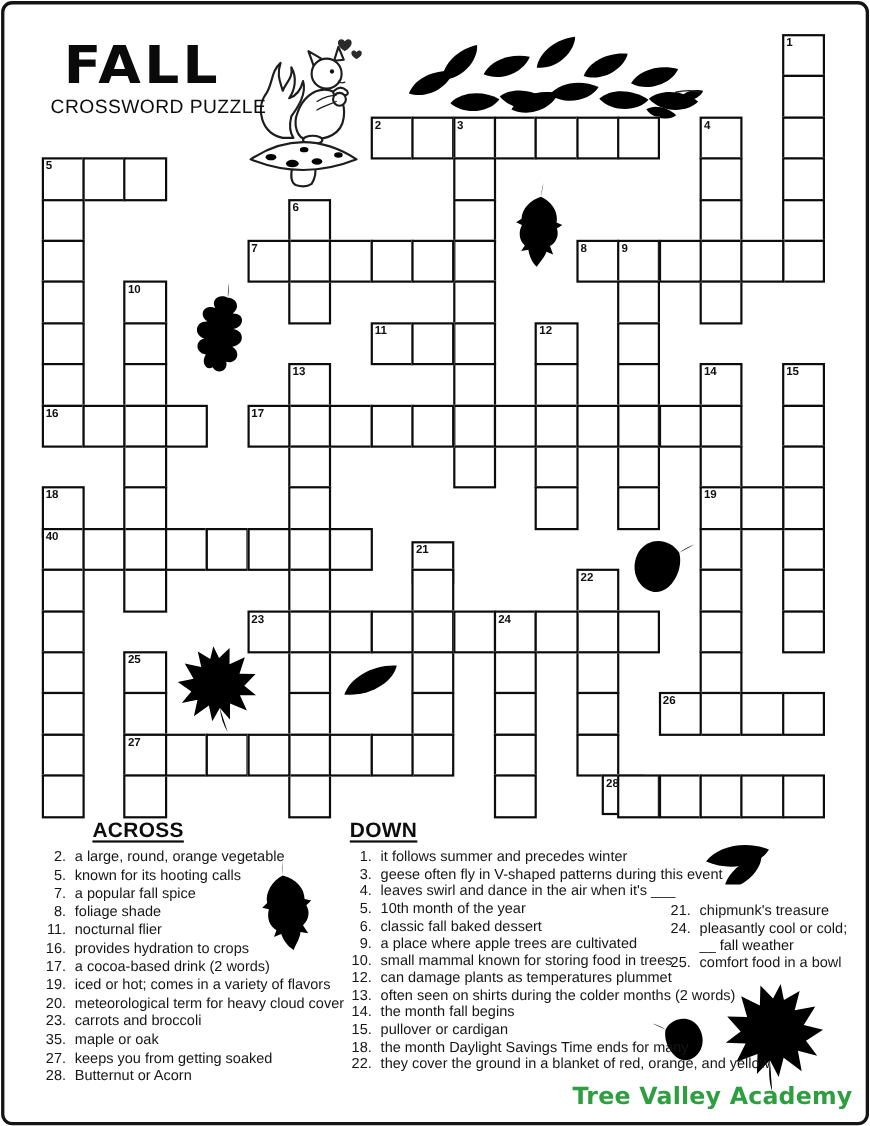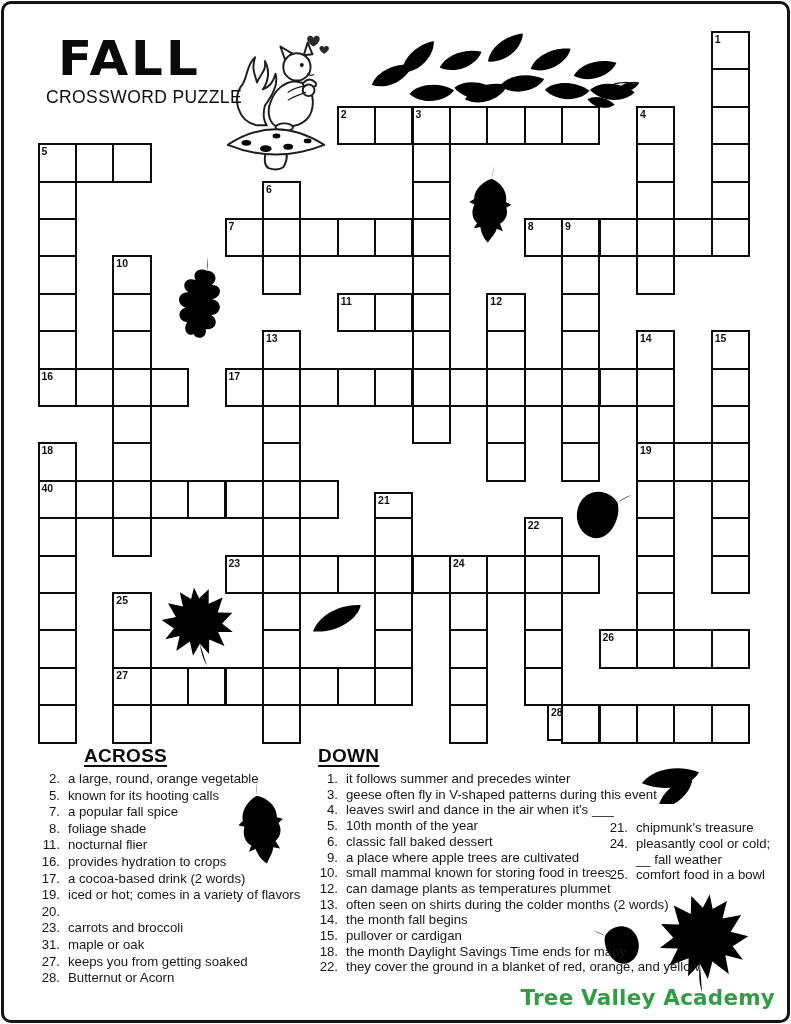--- a/index.html
+++ b/index.html
@@ -392,27 +392,28 @@
     <div class="clue">
       <span class="num">17.</span>
       <span class="txt">a cocoa-based drink (2 words)</span>
     </div>
     <div class="clue">
       <span class="num">19.</span>
       <span class="txt">iced or hot; comes in a variety of flavors</span>
     </div>
     <div class="clue">
       <span class="num">20.</span>
+      <span class="txt">meteorological term for heavy cloud cover</span>
     </div>
     <div class="clue">
       <span class="num">23.</span>
       <span class="txt">carrots and broccoli</span>
     </div>
     <div class="clue">
-      <span class="num">31.</span>
+      <span class="num">35.</span>
       <span class="txt">maple or oak</span>
     </div>
     <div class="clue">
       <span class="num">27.</span>
       <span class="txt">keeps you from getting soaked</span>
     </div>
     <div class="clue">
       <span class="num">28.</span>
       <span class="txt">Butternut or Acorn</span>
     </div>

